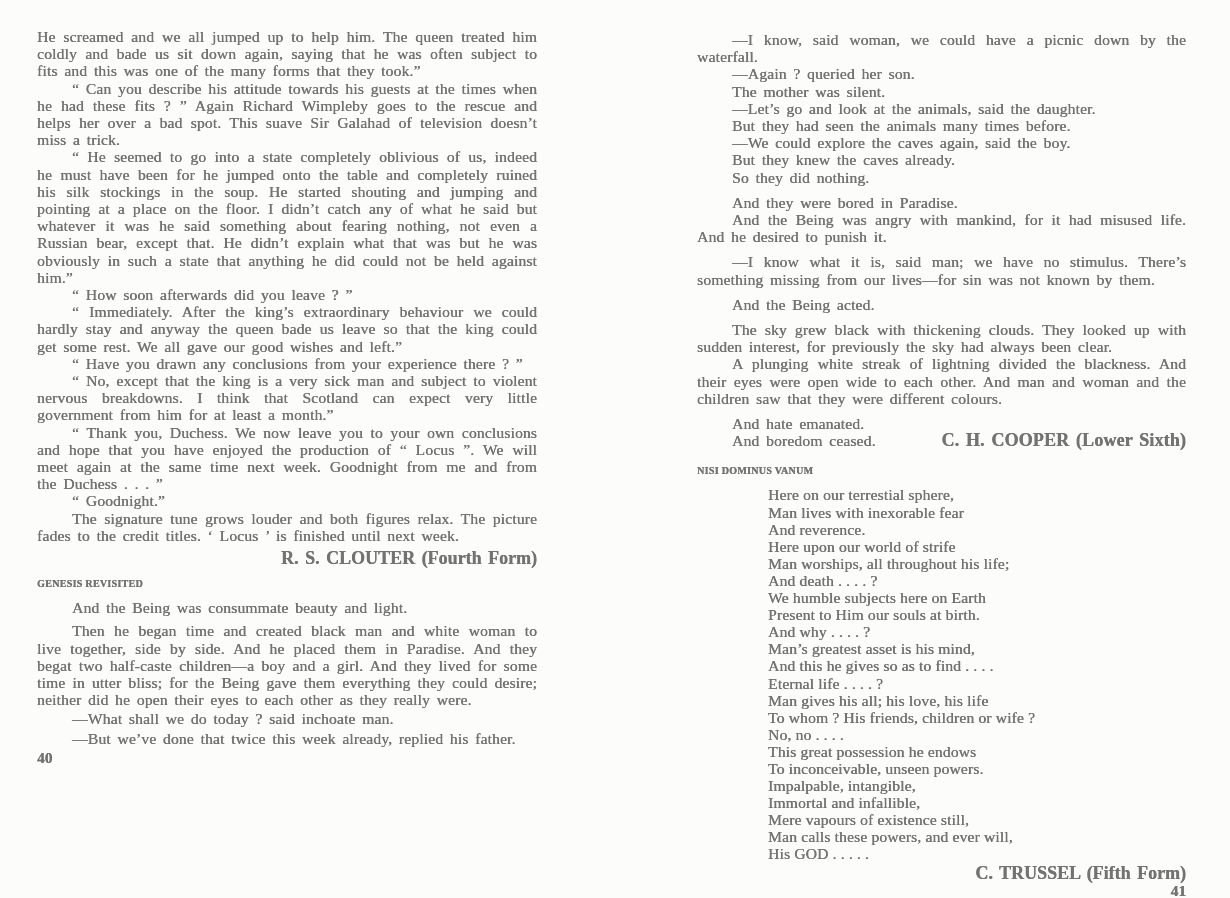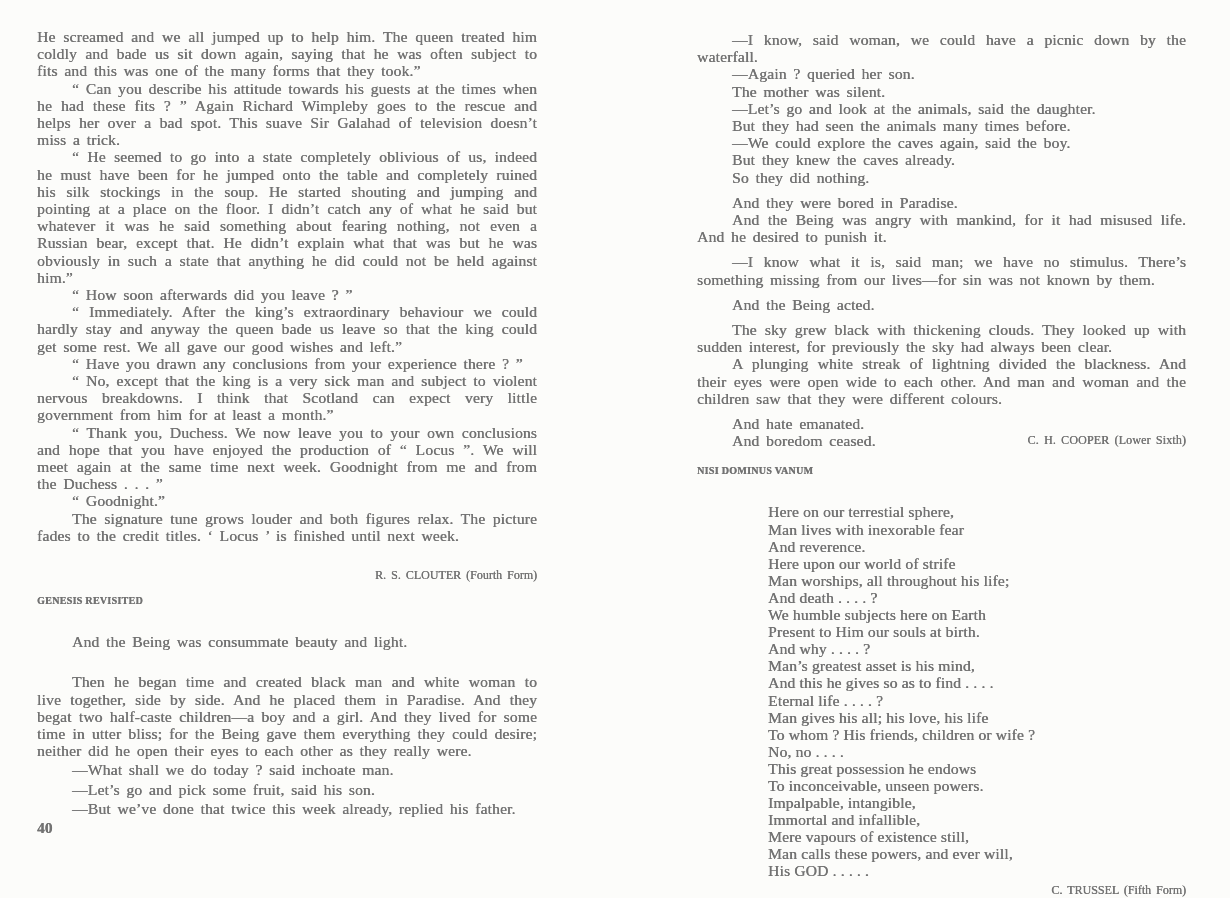--- a/index.html
+++ b/index.html
@@ -35,23 +35,23 @@
   .heading {
     margin: 0;
     font-size: 10px;
     line-height: 18px;
     font-weight: bold;
     letter-spacing: 0.3px;
   }
 
   .attribution {
     margin: 0;
-    font-size: 12px;
+    font-size: 18px;
     line-height: 17px;
-    font-weight: normal;
+    font-weight: bold;
     text-align: right;
     word-spacing: 2px;
   }
 
   .attrib-row {
     display: flex;
     justify-content: space-between;
     align-items: center;
     padding-left: 35px;
     text-indent: 0;
@@ -68,21 +68,21 @@
 
   .pagenum {
     font-size: 15.4px;
     font-weight: bold;
     line-height: 18px;
   }
   .align-right { text-align: right; }
   .align-left  { text-align: left; }
 
   .gap-xs { margin-top: 2px; }
-  .gap-sm { margin-top: 23px; }
+  .gap-sm { margin-top: 6px; }
   .gap-md { margin-top: 8px; }
   .gap-lg { margin-top: 13px; }
 </style>
 </head>
 <body>
 
 <div class="spread">
   <section class="page page-left">
     <div class="page-body">
         <p class="para">He screamed and we all jumped up to help him.  The queen treated him coldly and bade us sit down again, saying that he was often subject to fits and this was one of the many forms that they took.”</p>
@@ -93,21 +93,20 @@
         <p class="para indent">“ Have you drawn any conclusions from your experience there ? ”</p>
         <p class="para indent">“ No, except that the king is a very sick man and subject to violent nervous breakdowns.  I think that Scotland can expect very little government from him for at least a month.”</p>
         <p class="para indent">“ Thank you, Duchess.  We now leave you to your own conclusions and hope that you have enjoyed the production of “ Locus ”. We will meet again at the same time next week. Goodnight from me and from the Duchess . . . ”</p>
         <p class="para indent">“ Goodnight.”</p>
         <p class="para indent">The signature tune grows louder and both figures relax.  The picture fades to the credit titles.  ‘ Locus ’ is finished until next week.</p>
         <p class="attribution gap-sm">R. S. CLOUTER (Fourth Form)</p>
         <h2 class="heading gap-md">GENESIS REVISITED</h2>
         <p class="para indent gap-sm">And the Being was consummate beauty and light.</p>
         <p class="para indent gap-sm">Then he began time and created black man and white woman to live together, side by side.  And he placed them in Paradise.  And they begat two half-caste children—a boy and a girl.  And they lived for some time in utter bliss; for the Being gave them everything they could desire; neither did he open their eyes to each other as they really were.</p>
         <p class="para indent gap-xs">—What shall we do today ? said inchoate man.</p>
-        <p class="para indent gap-xs">—Let’s go and pick some fruit, said his son.</p>
         <p class="para indent gap-xs">—But we’ve done that twice this week already, replied his father.</p>
         <div class="pagenum gap-xs align-left">40</div>
       </div>
   </section>
   <section class="page page-right">
     <div class="page-body">
         <p class="para indent">—I know, said woman, we could have a picnic down by the waterfall.</p>
         <p class="para indent">—Again ? queried her son.</p>
         <p class="para indent">The mother was silent.</p>
         <p class="para indent">—Let’s go and look at the animals, said the daughter.</p>

